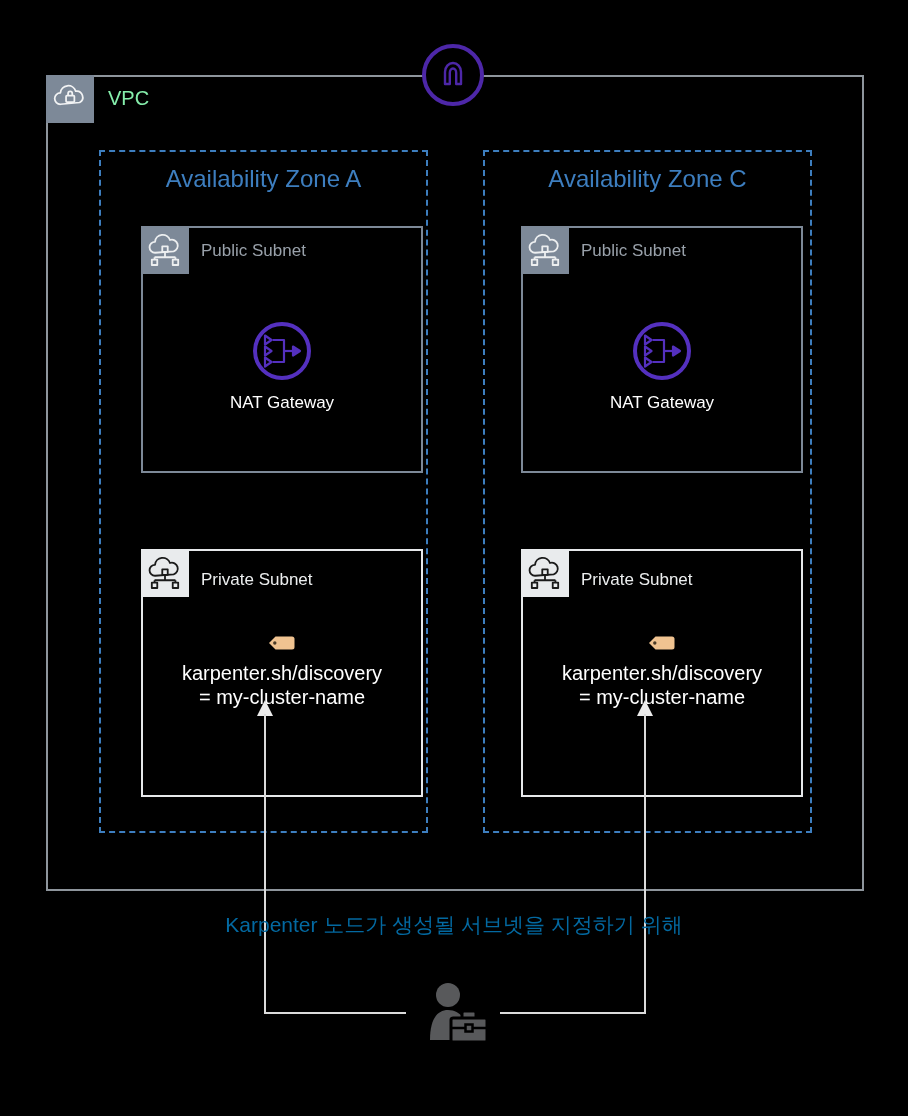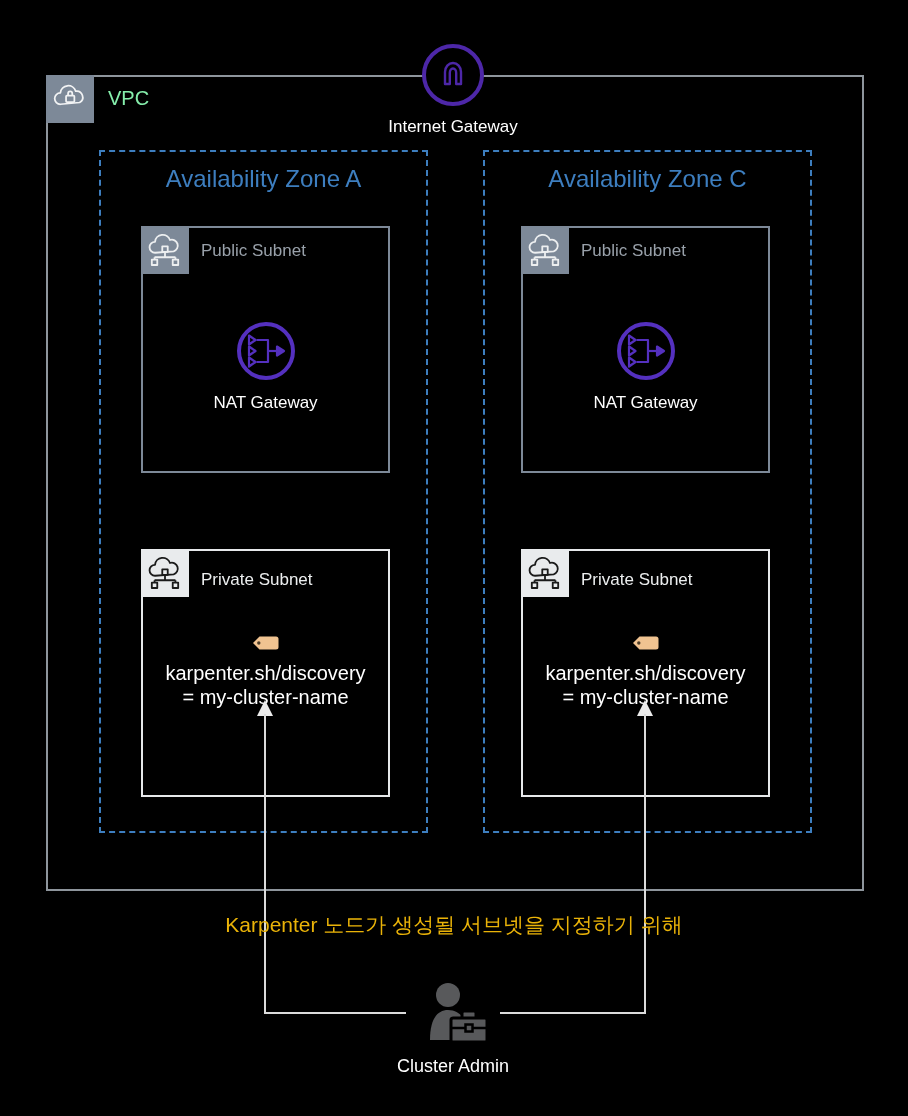--- a/index.html
+++ b/index.html
@@ -13,42 +13,42 @@
   .vpc-icon{left:46px;top:75px;width:48px;height:48px;background:#7D8998;z-index:3;display:flex;align-items:center;justify-content:center;}
   .vpc-label{left:108px;top:87px;font-size:20px;color:#86efac;z-index:3;}
   
   .igw-circle{left:422px;top:44px;width:54px;height:54px;border:4px solid #4D27A8;border-radius:50%;background:#000;z-index:4;display:flex;align-items:center;justify-content:center;}
   .igw-label{left:328px;top:117px;width:250px;text-align:center;font-size:17px;color:#fff;z-index:4;}
   
   .az{top:150px;width:329px;height:683px;border:2px dashed #3D7EBF;box-sizing:border-box;z-index:2;}
   .az-a{left:99px;} .az-c{left:483px;}
   .az-label{width:100%;text-align:center;margin-top:13px;font-size:24px;color:#3D7EBF;}
   
-  .subnet{width:249px;box-sizing:border-box;z-index:3;}
+  .subnet{width:282px;box-sizing:border-box;z-index:3;}
   .subnet.public{border:2px solid #7D8998;height:247px;top:226px;}
   .subnet.private{border:2px solid #E6E8EA;height:248px;top:549px;}
   .sn-a{left:141px;} .sn-c{left:521px;}
   .subnet-icon{position:absolute;left:-2px;top:-2px;width:48px;height:48px;display:flex;align-items:center;justify-content:center;}
   .subnet.public .subnet-icon{background:#7D8998;}
   .subnet.private .subnet-icon{background:#E9EBED;}
   .subnet-title{position:absolute;left:58px;top:0;height:46px;line-height:46px;font-size:17px;}
   .subnet.public .subnet-title{color:#99A1AA;}
   .subnet.private .subnet-title{color:#ECEEEF;margin-top:6px;}
   .nat-circle{position:absolute;left:50%;transform:translateX(-50%);top:94px;width:50px;height:50px;border:4px solid #5430BF;border-radius:50%;display:flex;align-items:center;justify-content:center;}
   .nat-label{position:absolute;top:165px;width:100%;text-align:center;font-size:17px;color:#fff;}
   .tag-icon{position:absolute;left:50%;transform:translateX(-50%);top:84px;}
   .tag-text{position:absolute;top:110px;width:100%;text-align:center;font-size:20px;line-height:24px;color:#fff;}
   
   .vline{width:2px;background:#DBDBDB;top:714px;height:299px;z-index:5;}
   .vline.left{left:264px;} .vline.right{left:644px;}
   .ahead{width:0;height:0;border-left:8px solid transparent;border-right:8px solid transparent;border-bottom:16px solid #ECECEC;top:700px;z-index:5;}
   .ahead.left{left:257px;} .ahead.right{left:637px;}
   .hline{left:264px;top:1012px;width:382px;height:2px;background:#DBDBDB;z-index:5;}
   
-  .annotation{left:0;top:909px;width:908px;text-align:center;font-size:21px;line-height:31px;color:#eab308;z-index:6;}
+  .annotation{left:0;top:909px;width:908px;text-align:center;font-size:21px;line-height:31px;color:#0369a1;z-index:6;}
   
   .admin-figure{left:406px;top:977px;width:94px;height:72px;background:#000;z-index:7;display:flex;align-items:center;justify-content:center;}
   .admin-label{left:353px;top:1056px;width:200px;text-align:center;font-size:18px;color:#fff;z-index:7;}
 </style>
 </head>
 <body>
 
 <div class="canvas">
 
   <div class="abs vpc-box"></div>
@@ -59,21 +59,20 @@
       <path d="M21.8 20 v-2.2 a2.4 2.4 0 0 1 4.8 0 V 20"></path>
     </svg>
   </div>
   <div class="abs vpc-label">VPC</div>
 
   <div class="abs igw-circle">
     <svg width="40" height="40" viewBox="0 0 40 40" fill="none" stroke="#4D27A8" stroke-width="2.4" stroke-linejoin="round">
       <path d="M12 29 V17 A8 9 0 0 1 28 17 V29 H23.2 V18 A3.2 4.5 0 0 0 16.8 18 V29 Z"></path>
     </svg>
   </div>
-  <div class="abs igw-label">Internet Gateway</div>
 
   <div class="abs az az-a">
     <div class="az-label">Availability Zone A</div>
   </div>
 
   <div class="abs az az-c">
     <div class="az-label">Availability Zone C</div>
   </div>
 
   <div class="abs subnet public sn-a">
@@ -183,15 +182,14 @@
   <div class="abs admin-figure">
     <svg width="76" height="62" viewBox="0 0 76 62">
       <circle cx="33" cy="13" r="12" fill="#58595B"></circle>
       <path d="M15 58 C15 36 23 28 33 28 C43 28 51 36 51 44 L51 58 Z" fill="#58595B"></path>
       <rect x="47" y="29" width="14" height="9" rx="2" fill="#58595B" stroke="#000" stroke-width="3"></rect>
       <rect x="36" y="36" width="36" height="24" rx="2" fill="#58595B" stroke="#000" stroke-width="3"></rect>
       <line x1="36" y1="46" x2="72" y2="46" stroke="#000" stroke-width="2.5"></line>
       <rect x="50.5" y="42.5" width="7" height="7" fill="#58595B" stroke="#000" stroke-width="2.5"></rect>
     </svg>
   </div>
-  <div class="abs admin-label">Cluster Admin</div>
 
 </div>
 
 </body></html>

